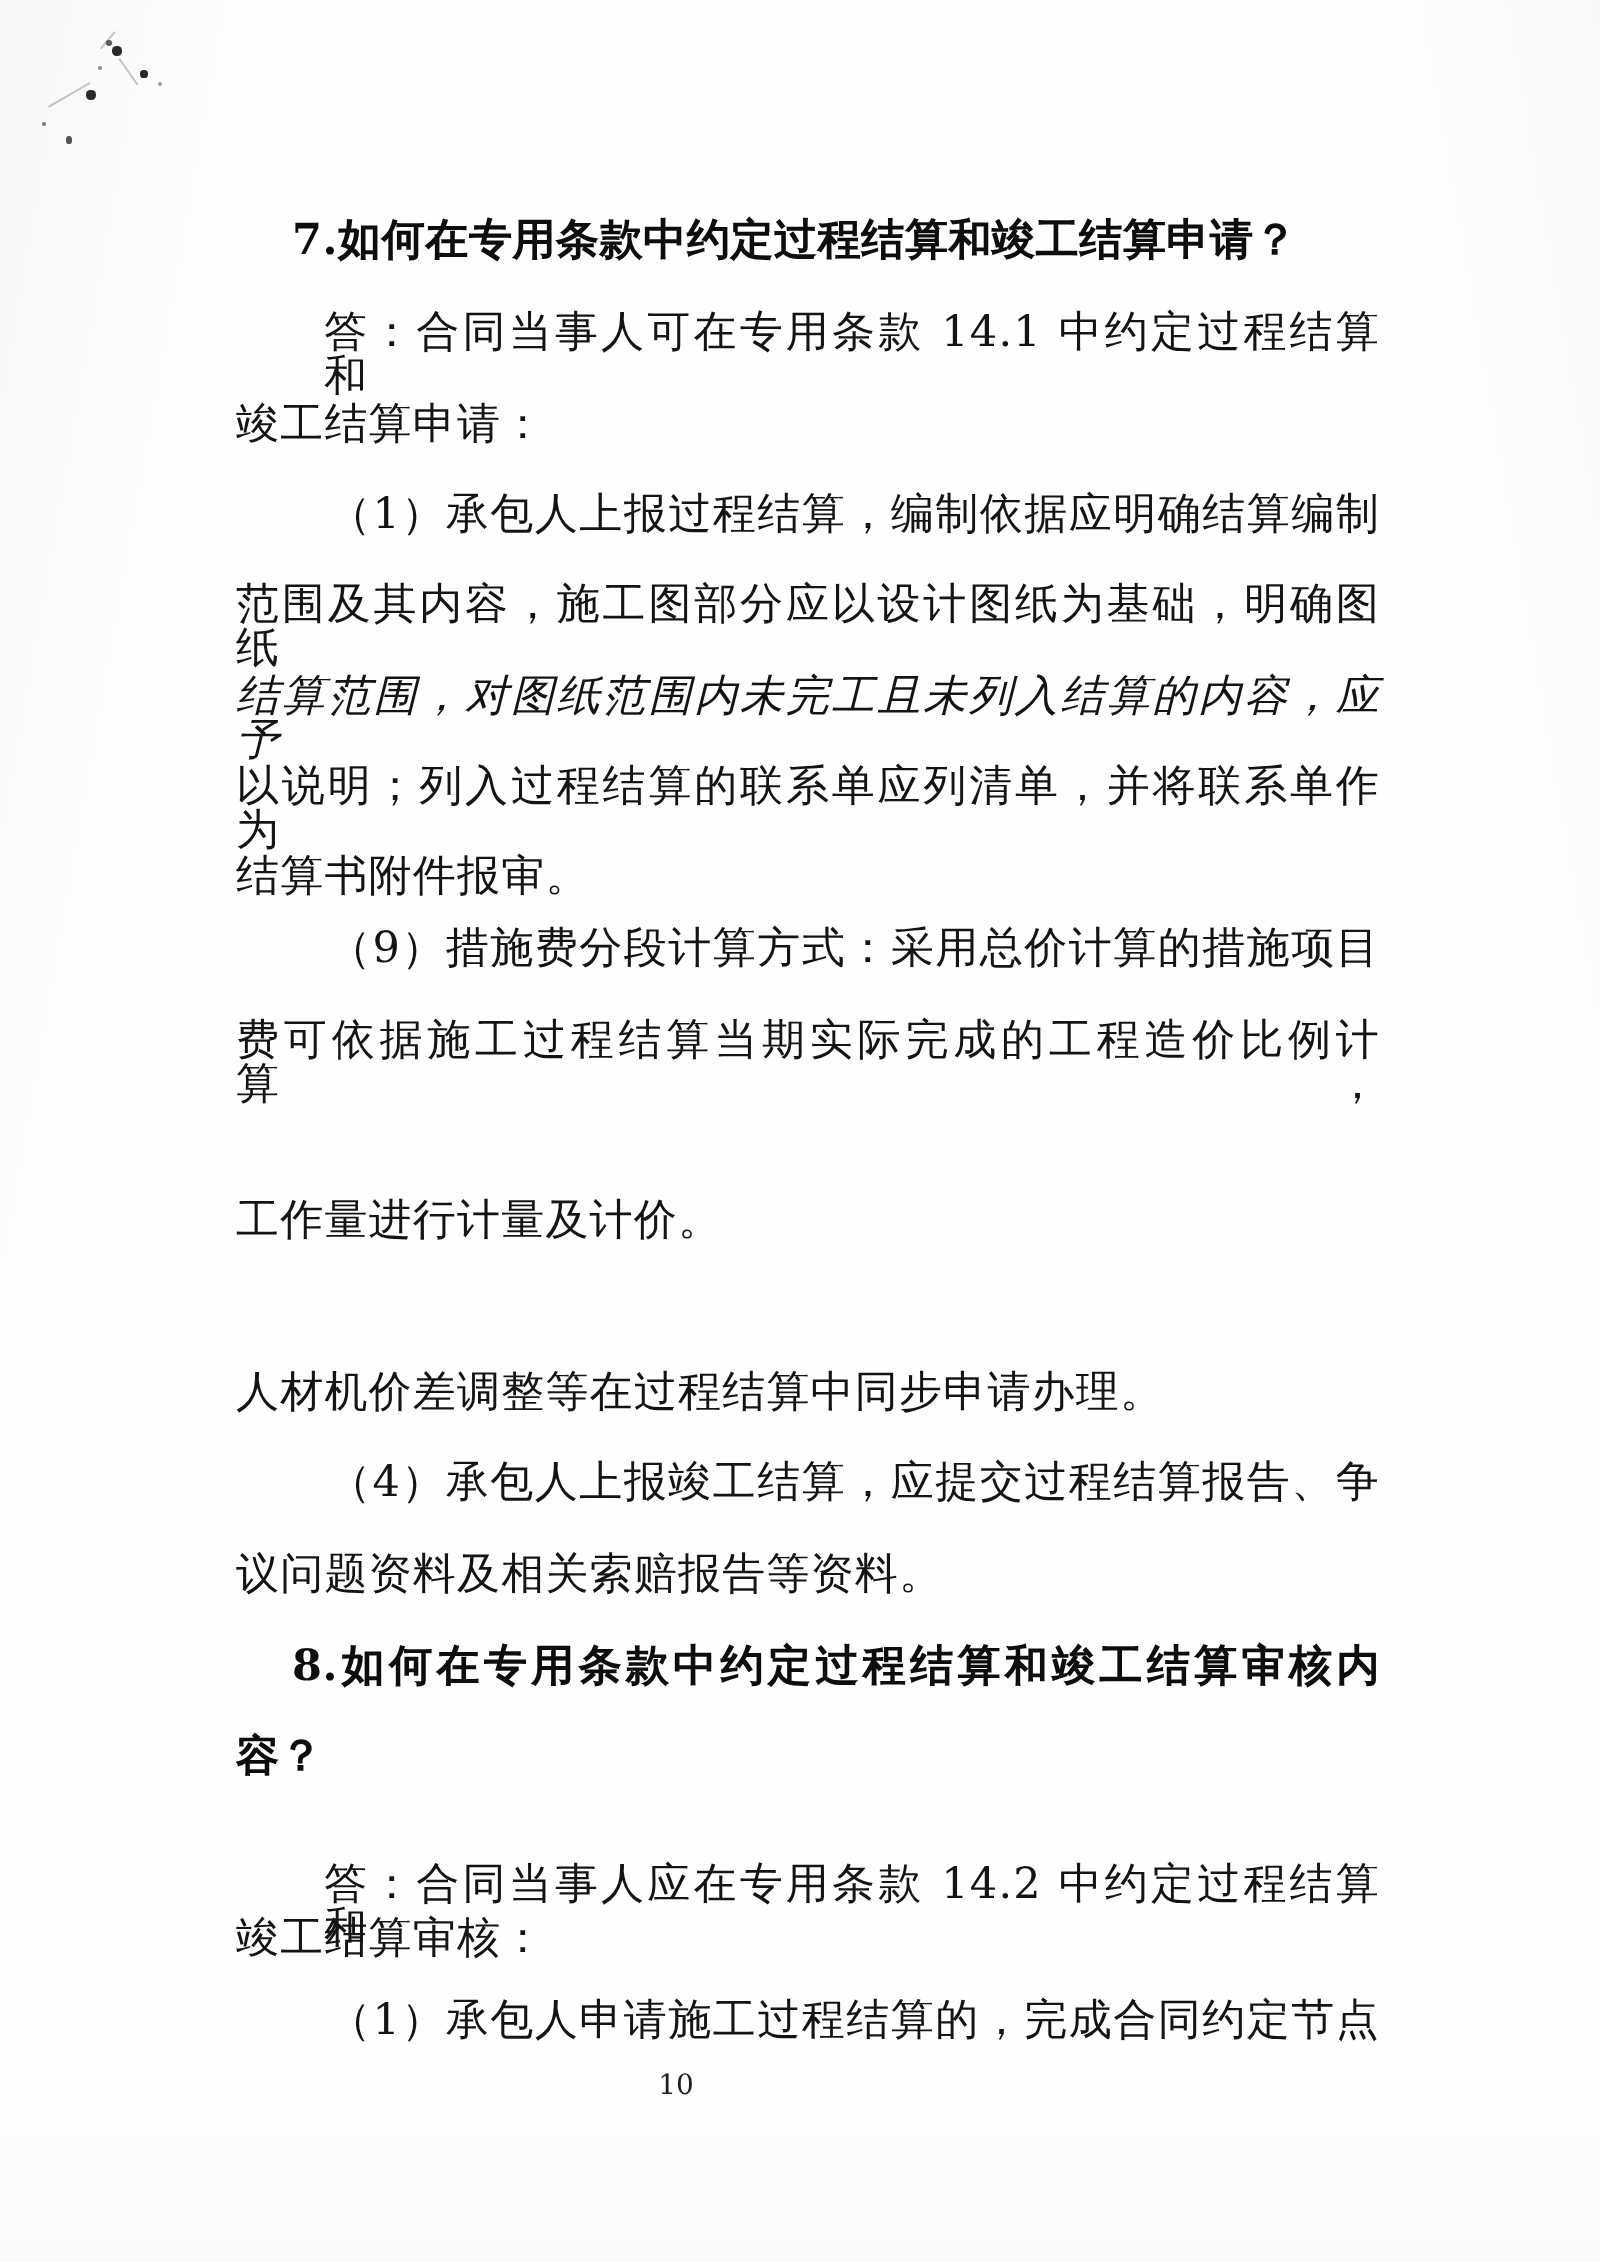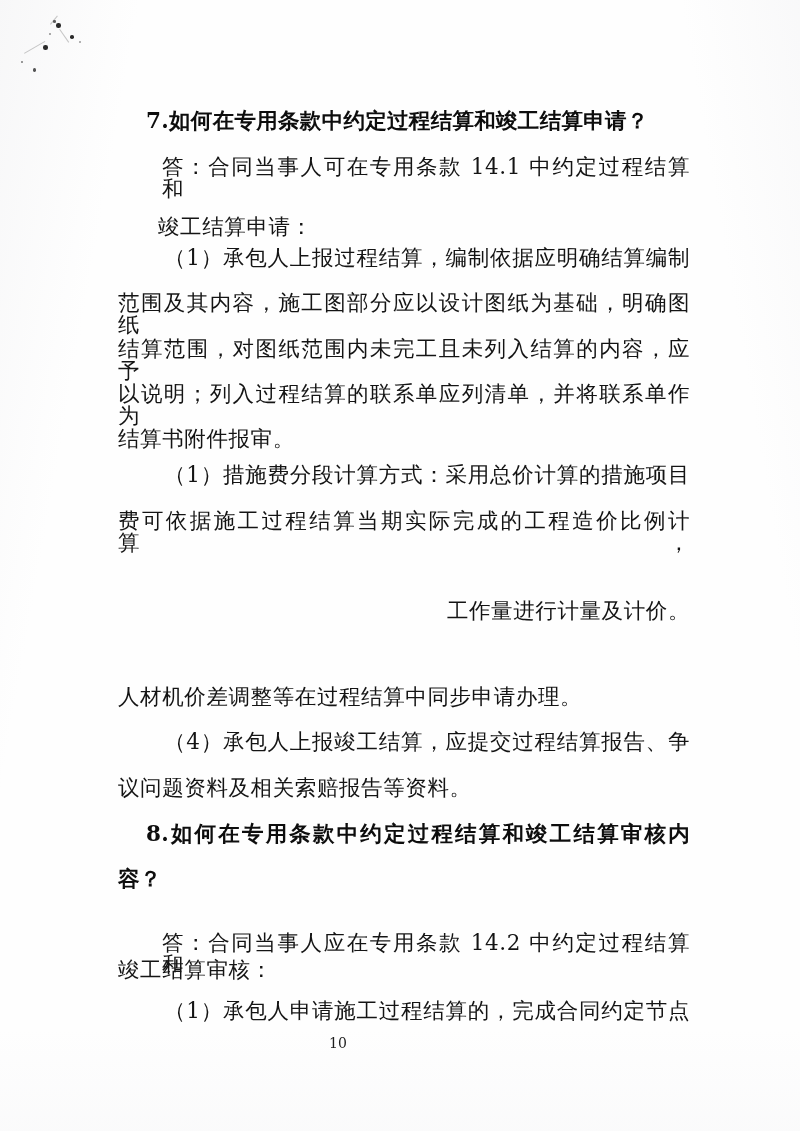--- a/index.html
+++ b/index.html
@@ -139,31 +139,31 @@
     <span class="speck s6"></span>
     <span class="speck s7"></span>
     <span class="speck s8"></span>
   </div>
 
   <div class="content">
 
     <div class="line heading indent-h" style="top:110px;">7.如何在专用条款中约定过程结算和竣工结算申请？</div>
 
     <div class="line indent-ans stretch" style="top:156px;">答：合同当事人可在专用条款 14.1 中约定过程结算和</div>
-    <div class="line" style="top:216px;margin-left:40px;">竣工结算申请：</div>
+    <div class="line" style="top:202px;">竣工结算申请：</div>
 
     <div class="line indent-2 stretch" style="top:247px;">（1）承包人上报过程结算，编制依据应明确结算编制</div>
     <div class="line stretch" style="top:292px;">范围及其内容，施工图部分应以设计图纸为基础，明确图纸</div>
-    <div class="line stretch" style="top:338px;">结算范围，对图纸范围内未完工且未列入结算的内容，应予</div>
+    <div class="line stretch" style="top:338px;font-style:italic;">结算范围，对图纸范围内未完工且未列入结算的内容，应予</div>
     <div class="line stretch" style="top:383px;">以说明；列入过程结算的联系单应列清单，并将联系单作为</div>
     <div class="line" style="top:428px;">结算书附件报审。</div>
 
-    <div class="line indent-2 stretch" style="top:464px;">（1）措施费分段计算方式：采用总价计算的措施项目</div>
+    <div class="line indent-2 stretch" style="top:464px;">（9）措施费分段计算方式：采用总价计算的措施项目</div>
     <div class="line stretch" style="top:510px;">费可依据施工过程结算当期实际完成的工程造价比例计算，</div>
-    <div class="line" style="top:600px;text-align:right;">工作量进行计量及计价。</div>
+    <div class="line" style="top:600px;">工作量进行计量及计价。</div>
 
     <div class="line" style="top:686px;">人材机价差调整等在过程结算中同步申请办理。</div>
 
     <div class="line indent-2 stretch" style="top:731px;">（4）承包人上报竣工结算，应提交过程结算报告、争</div>
     <div class="line" style="top:777px;">议问题资料及相关索赔报告等资料。</div>
 
     <div class="line heading indent-h stretch" style="top:823px;">8.如何在专用条款中约定过程结算和竣工结算审核内</div>
     <div class="line heading" style="top:868px;">容？</div>
 
     <div class="line indent-ans stretch" style="top:932px;">答：合同当事人应在专用条款 14.2 中约定过程结算和</div>

